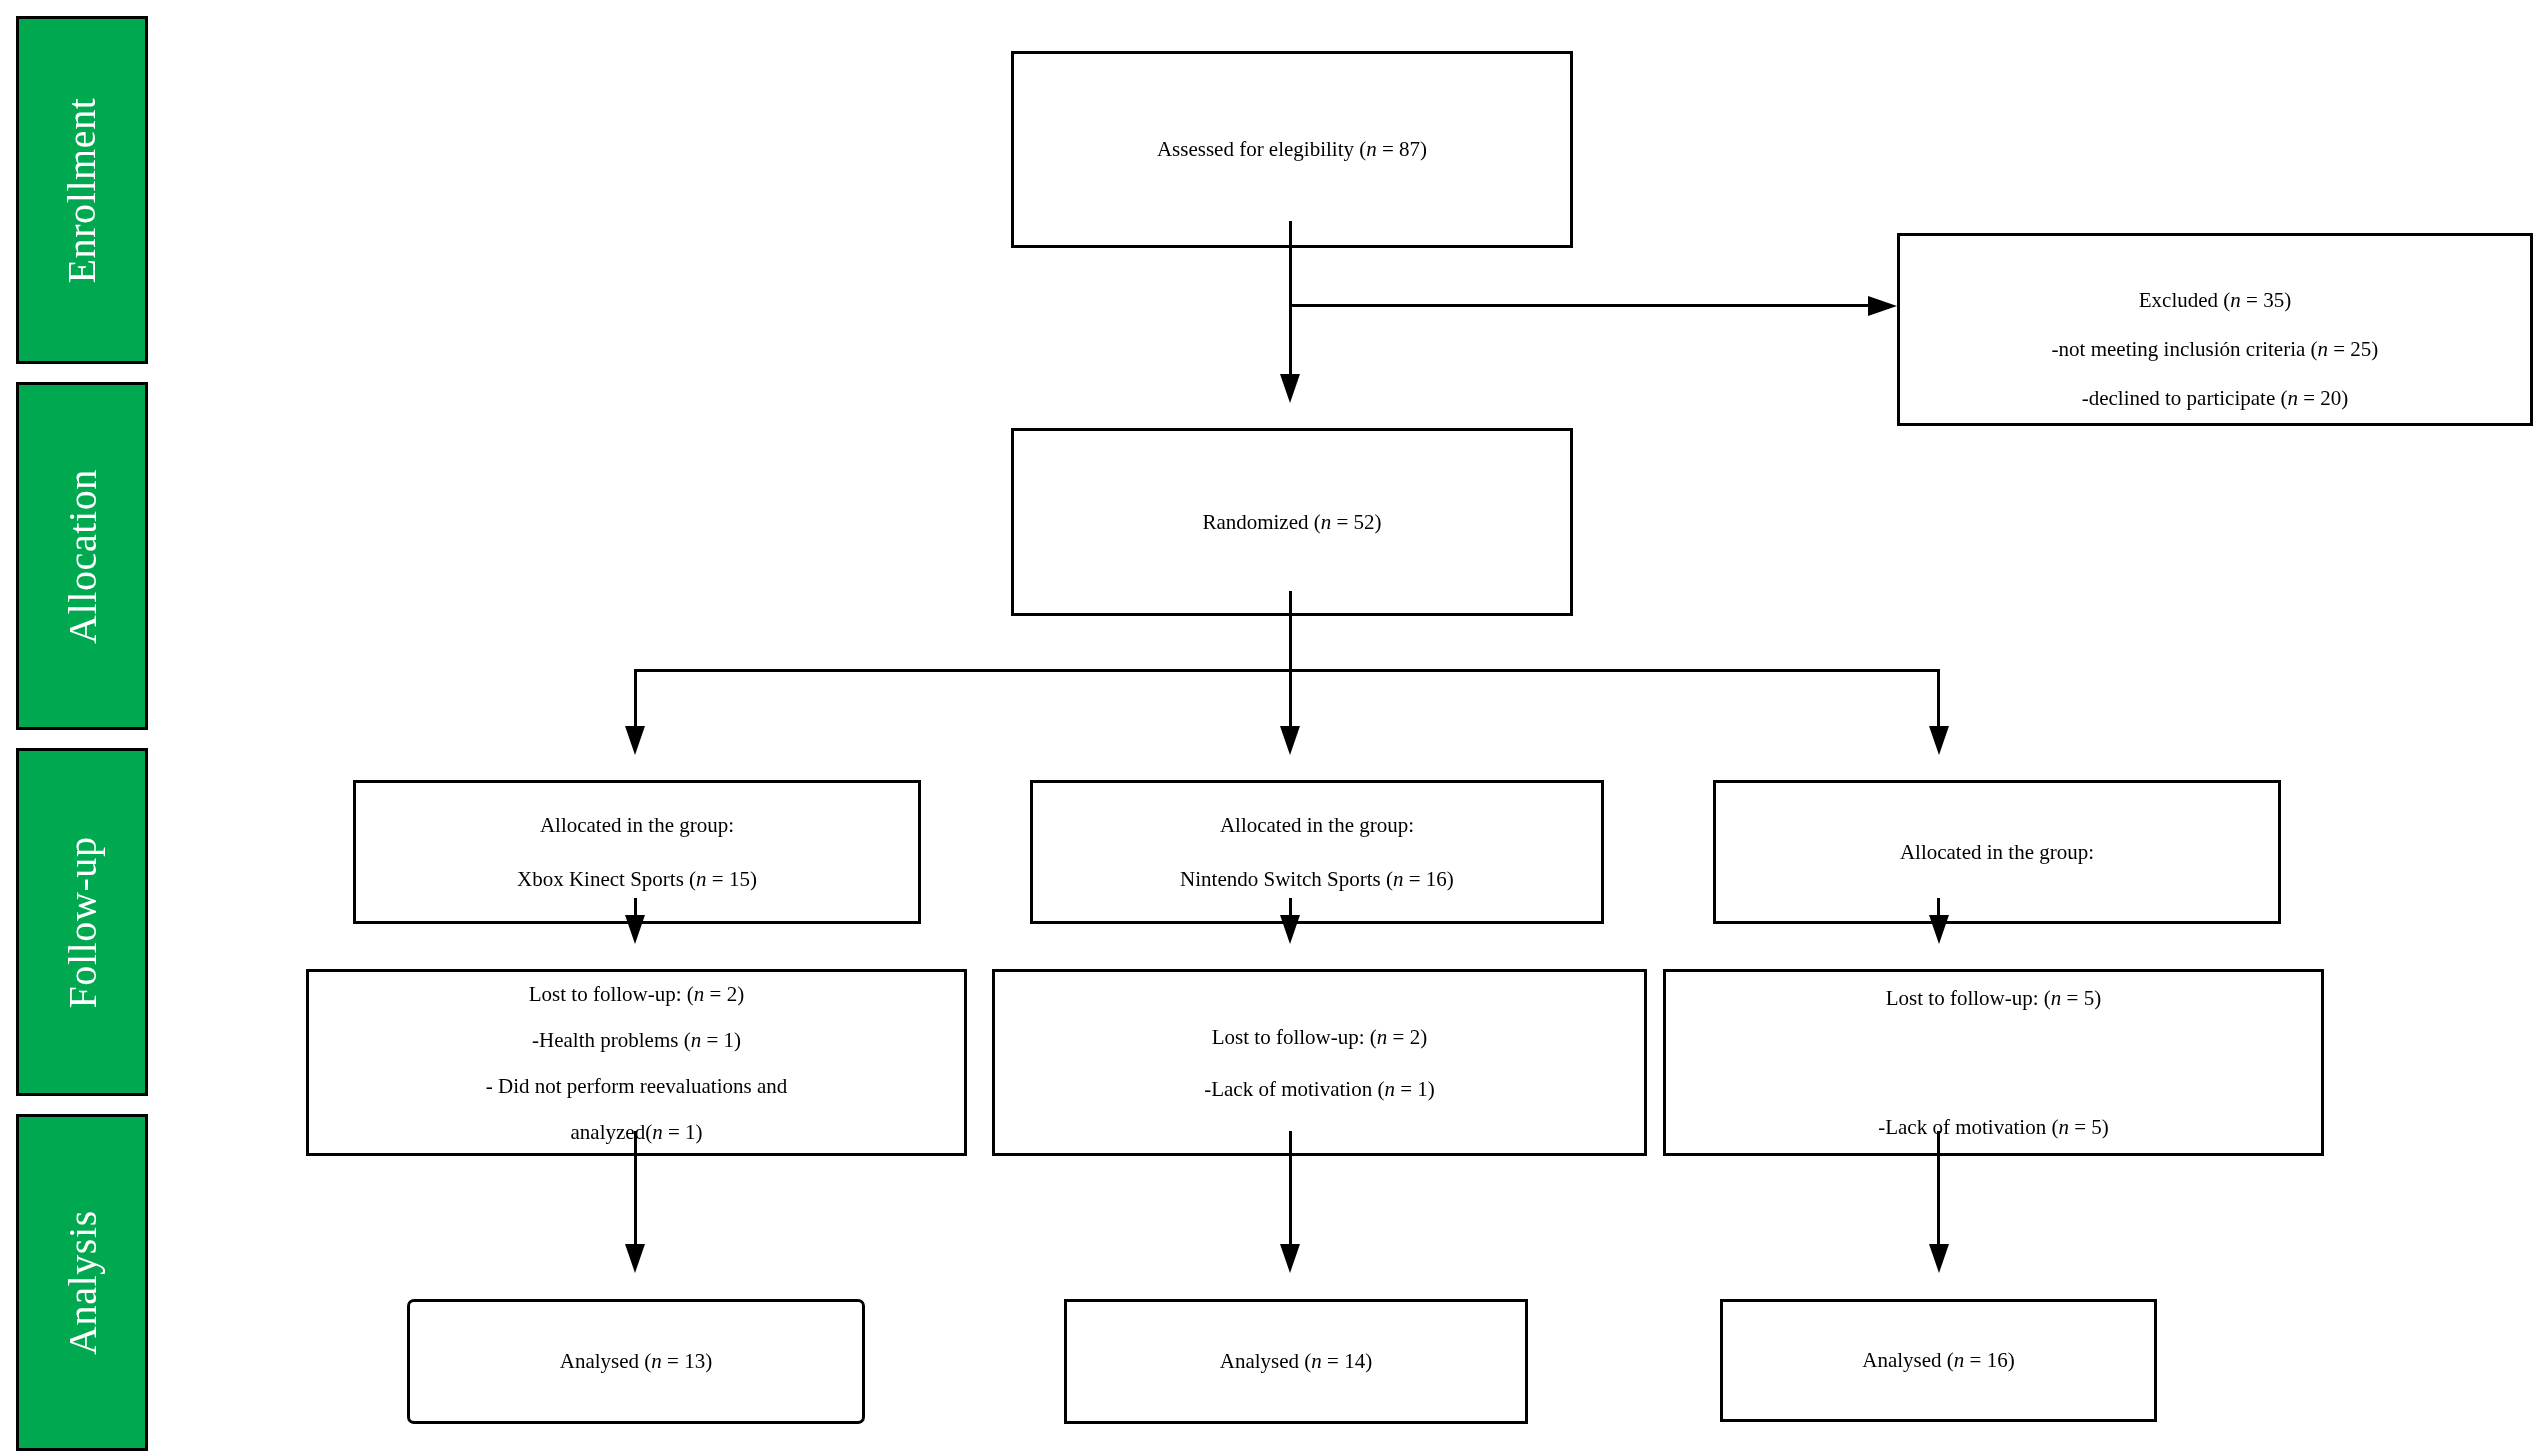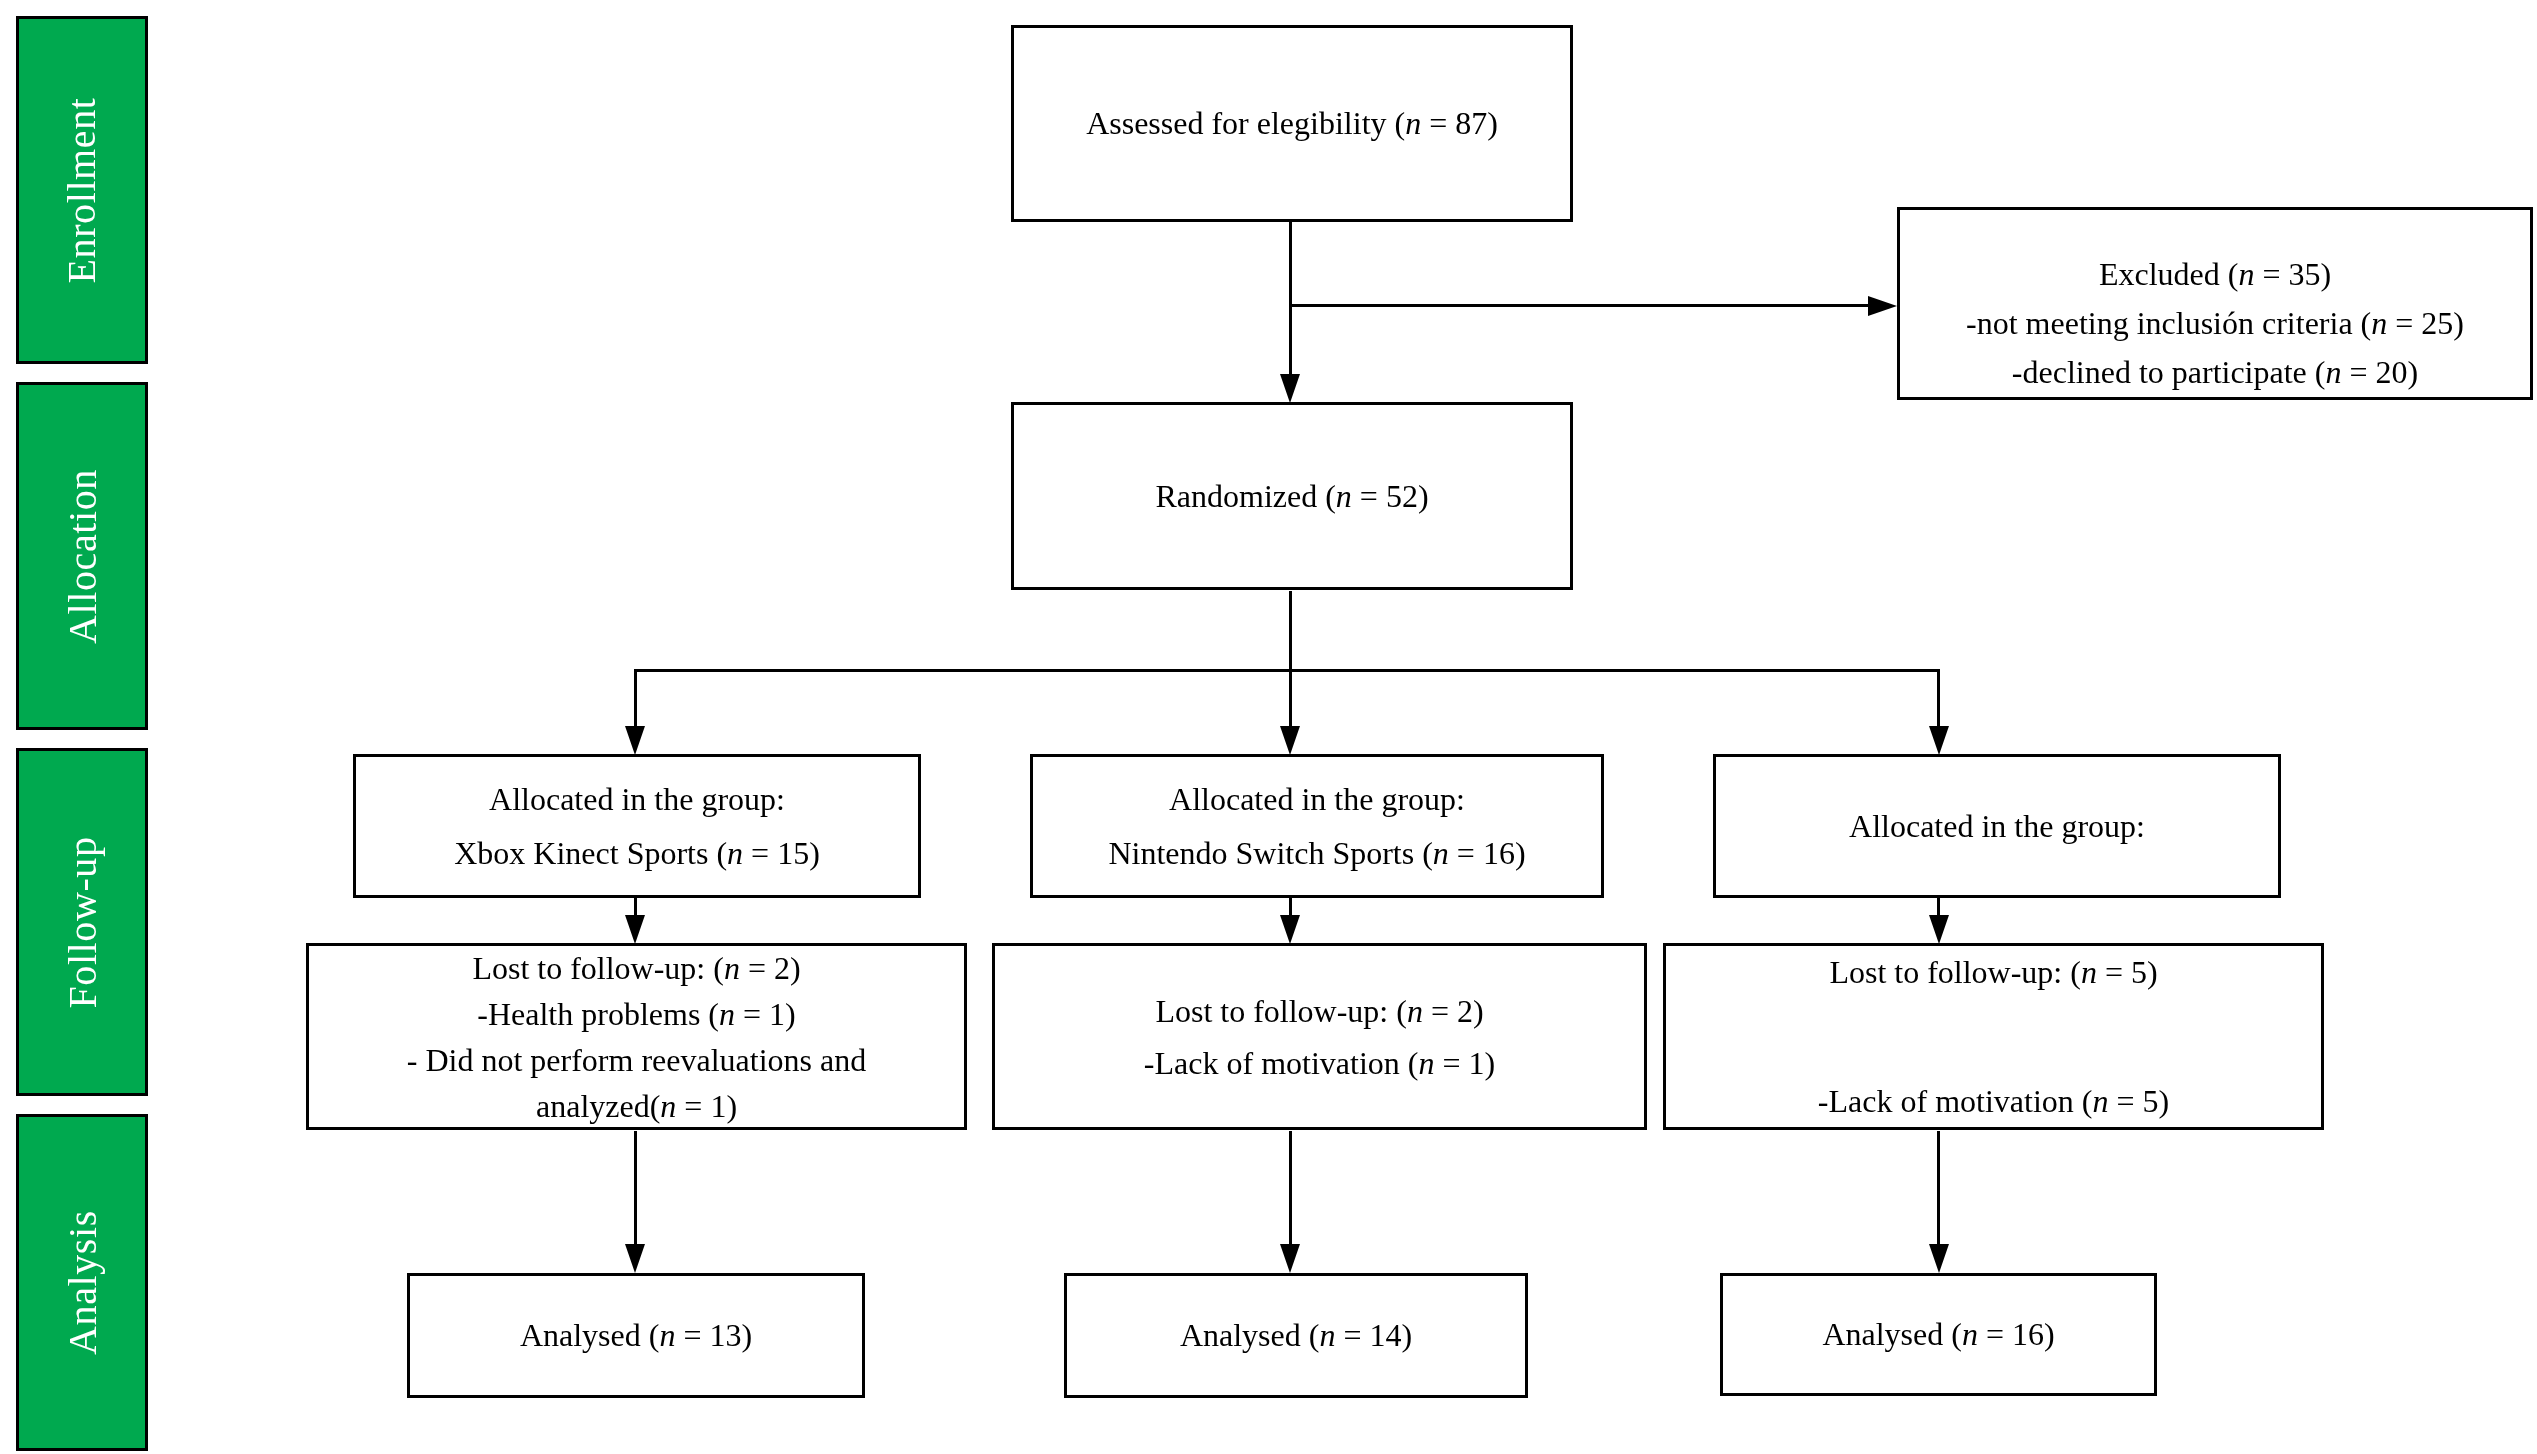--- a/index.html
+++ b/index.html
@@ -26,22 +26,23 @@
   }
   
   .box{
     position:absolute;
     border:3.1px solid #000;
     box-sizing:border-box;
     background:#fff;
     display:flex;flex-direction:column;
     align-items:center;justify-content:center;
     text-align:center;
-    font-size:32px;
+    font-size:21px;
     line-height:49px;
+    margin-top:26px;
   }
   .box .ln{white-space:nowrap;}
   .lh73 .ln{line-height:46px;}
   .lh84 .ln{line-height:52px;}
   .lh86 .ln{line-height:54px;}
   
   .vline,.hline{position:absolute;background:#000;}
   .vline{width:2.5px;}
   .hline{height:2.5px;}
   .head-down{
@@ -110,21 +111,21 @@
   </div>
   <div class="box lh84" style="left:992px;top:943px;width:655px;height:187px;">
     <div class="ln">Lost to follow-up: (<i>n</i> = 2)</div>
     <div class="ln">-Lack of motivation (<i>n</i> = 1)</div>
   </div>
   <div class="box lh84" style="left:1663px;top:943px;width:661px;height:187px;justify-content:space-between;">
     <div class="ln">Lost to follow-up: (<i>n</i> = 5)</div>
     <div class="ln">-Lack of motivation (<i>n</i> = 5)</div>
   </div>
 
-  <div class="box" style="left:407px;top:1273px;width:458px;height:125px;">
+  <div class="box" style="left:407px;top:1273px;width:458px;height:125px;border-radius:7px;">
     <div class="ln">Analysed (<i>n</i> = 13)</div>
   </div>
   <div class="box" style="left:1064px;top:1273px;width:464px;height:125px;">
     <div class="ln">Analysed (<i>n</i> = 14)</div>
   </div>
   <div class="box" style="left:1720px;top:1273px;width:437px;height:123px;">
     <div class="ln">Analysed (<i>n</i> = 16)</div>
   </div>
 
   <div class="vline" style="left:1289px;top:221px;height:153px;"></div>

